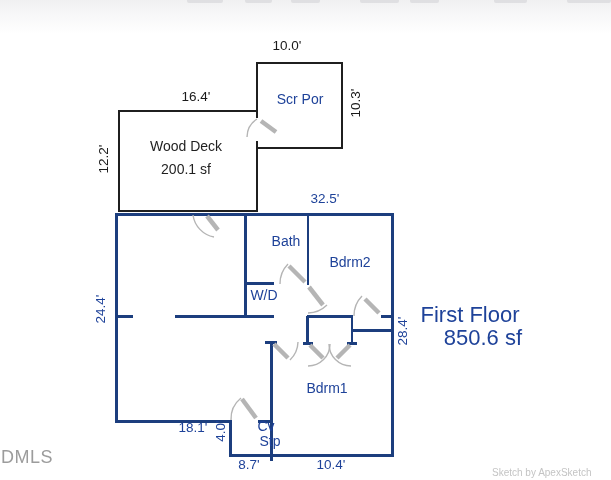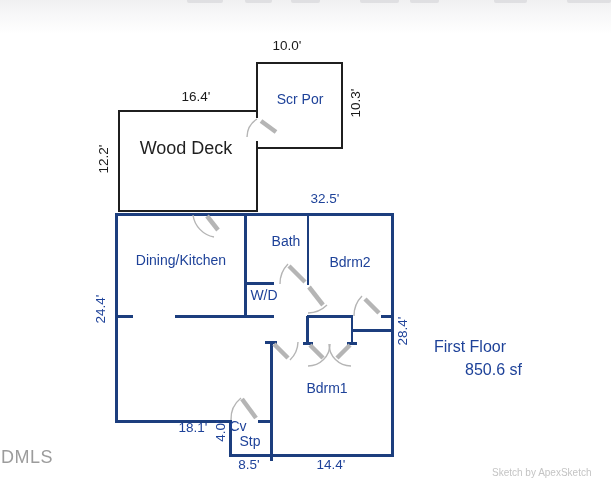--- a/index.html
+++ b/index.html
@@ -12,26 +12,26 @@
     background:linear-gradient(to bottom,#f0f0f1 0%,#f7f7f8 40%,#ffffff 100%);}
   .frag{position:absolute;top:0;height:3px;background:#d6d6d8;opacity:.65;
     border-radius:0 0 2px 2px;}
   svg.plan{position:absolute;left:0;top:0;}
   .navywall{stroke:var(--wall);stroke-width:2.8;shape-rendering:crispEdges;}
   .blackwall{stroke:var(--outdoor-wall);stroke-width:2;shape-rendering:crispEdges;}
   .arcs path{stroke:var(--door);stroke-width:1.4;fill:none;}
   .leaves line{stroke:var(--door);stroke-width:4.5;stroke-linecap:butt;}
   .lbl{position:absolute;text-align:center;white-space:nowrap;line-height:1.05;}
   .room{font-size:14px;color:var(--room-label);}
-  .outdoor{font-size:18px;color:var(--outdoor-wall);}
+  .outdoor{font-size:14px;color:var(--outdoor-wall);}
   .dim{font-size:13.5px;}
   .dimk{color:var(--outdoor-dim);}
   .dimb{color:var(--room-label);}
   .rot{transform:rotate(-90deg);transform-origin:center center;}
-  .summary{font-size:16px;color:var(--room-label);margin-top:36px;}
+  .summary{font-size:22px;color:var(--room-label);}
   .mls{position:absolute;left:1px;top:447px;font-size:18px;letter-spacing:.5px;
     color:var(--watermark);}
   .credit{position:absolute;left:492px;top:467px;font-size:10px;
     color:var(--credit);}
 </style>
 </head>
 <body>
 
 <div class="canvas">
 
@@ -102,42 +102,42 @@
       <line x1="309" y1="287" x2="323" y2="305"></line>
       <line x1="379" y1="313" x2="365" y2="299"></line>
       <line x1="310" y1="345" x2="323" y2="358"></line>
       <line x1="350" y1="345" x2="337" y2="358"></line>
       <line x1="274" y1="344" x2="288" y2="358"></line>
       <line x1="256" y1="418" x2="242" y2="399"></line>
     </g>
   </svg>
 
   <div class="lbl outdoor" style="left:116px;top:139px;width:140px;">Wood Deck</div>
+  <div class="lbl outdoor" style="left:116px;top:162px;width:140px;">200.1 sf</div>
 
   <div class="lbl room" style="left:256px;top:92px;width:88px;">Scr Por</div>
-  <div class="lbl room" style="left:119px;top:253px;width:124px;">Dining/Kitchen</div>
   <div class="lbl room" style="left:245px;top:234px;width:82px;">Bath</div>
   <div class="lbl room" style="left:242px;top:288px;width:44px;">W/D</div>
   <div class="lbl room" style="left:308px;top:255px;width:84px;">Bdrm2</div>
   <div class="lbl room" style="left:285px;top:381px;width:84px;text-align:center;">Bdrm1</div>
-  <div class="lbl room" style="left:220px;top:419px;width:36px;">Cv</div>
-  <div class="lbl room" style="left:232px;top:434px;width:36px;">Stp</div>
+  <div class="lbl room" style="left:248px;top:419px;width:36px;">Cv</div>
+  <div class="lbl room" style="left:232px;top:434px;width:36px;padding-left:20px;">Stp</div>
 
   <div class="lbl summary" style="left:418px;top:303px;width:104px;">First Floor</div>
   <div class="lbl summary" style="left:418px;top:326px;width:104px;text-align:right;">850.6 sf</div>
 
   <div class="lbl dim dimk" style="left:262px;top:39px;width:50px;">10.0'</div>
   <div class="lbl dim dimk" style="left:171px;top:90px;width:50px;">16.4'</div>
   <div class="lbl dim dimk rot" style="left:331px;top:96px;width:50px;">10.3'</div>
   <div class="lbl dim dimk rot" style="left:79px;top:152px;width:50px;">12.2'</div>
 
   <div class="lbl dim dimb" style="left:300px;top:192px;width:50px;">32.5'</div>
   <div class="lbl dim dimb rot" style="left:76px;top:302px;width:50px;">24.4'</div>
   <div class="lbl dim dimb rot" style="left:378px;top:324px;width:50px;">28.4'</div>
   <div class="lbl dim dimb" style="left:168px;top:421px;width:50px;">18.1'</div>
   <div class="lbl dim dimb rot" style="left:196px;top:424px;width:50px;">4.0'</div>
-  <div class="lbl dim dimb" style="left:224px;top:458px;width:50px;">8.5'</div>
-  <div class="lbl dim dimb" style="left:306px;top:458px;width:50px;">14.4'</div>
+  <div class="lbl dim dimb" style="left:224px;top:458px;width:50px;">8.7'</div>
+  <div class="lbl dim dimb" style="left:306px;top:458px;width:50px;">10.4'</div>
 
   <div class="mls">DMLS</div>
   <div class="credit">Sketch by ApexSketch</div>
 
 </div>
 
 </body></html>

